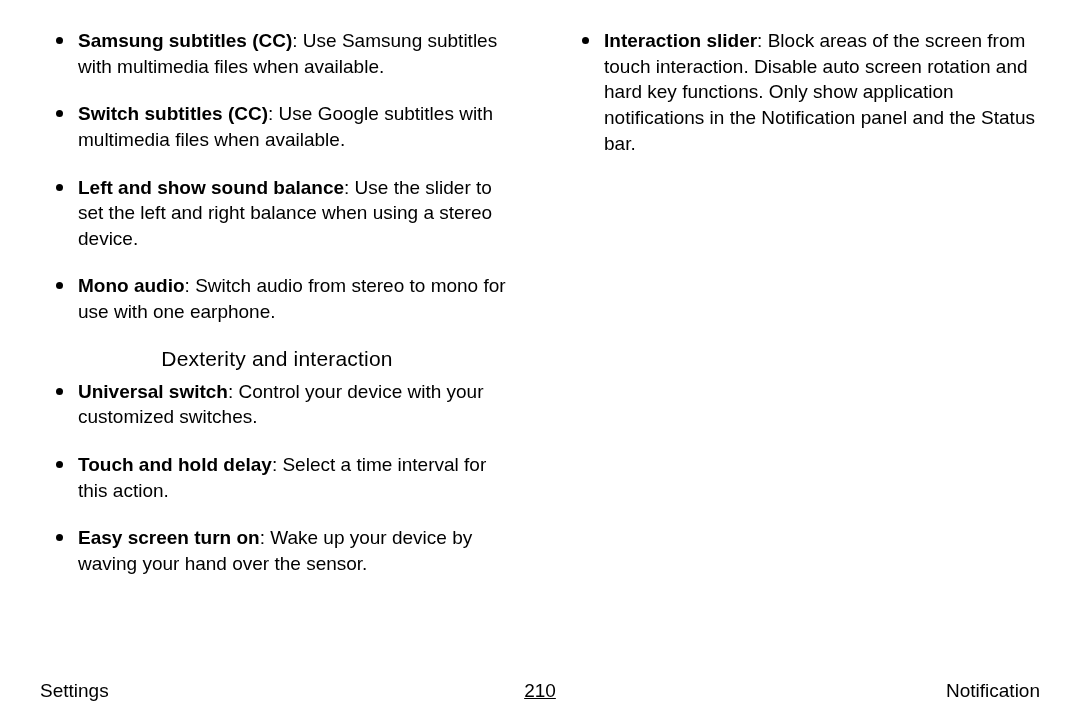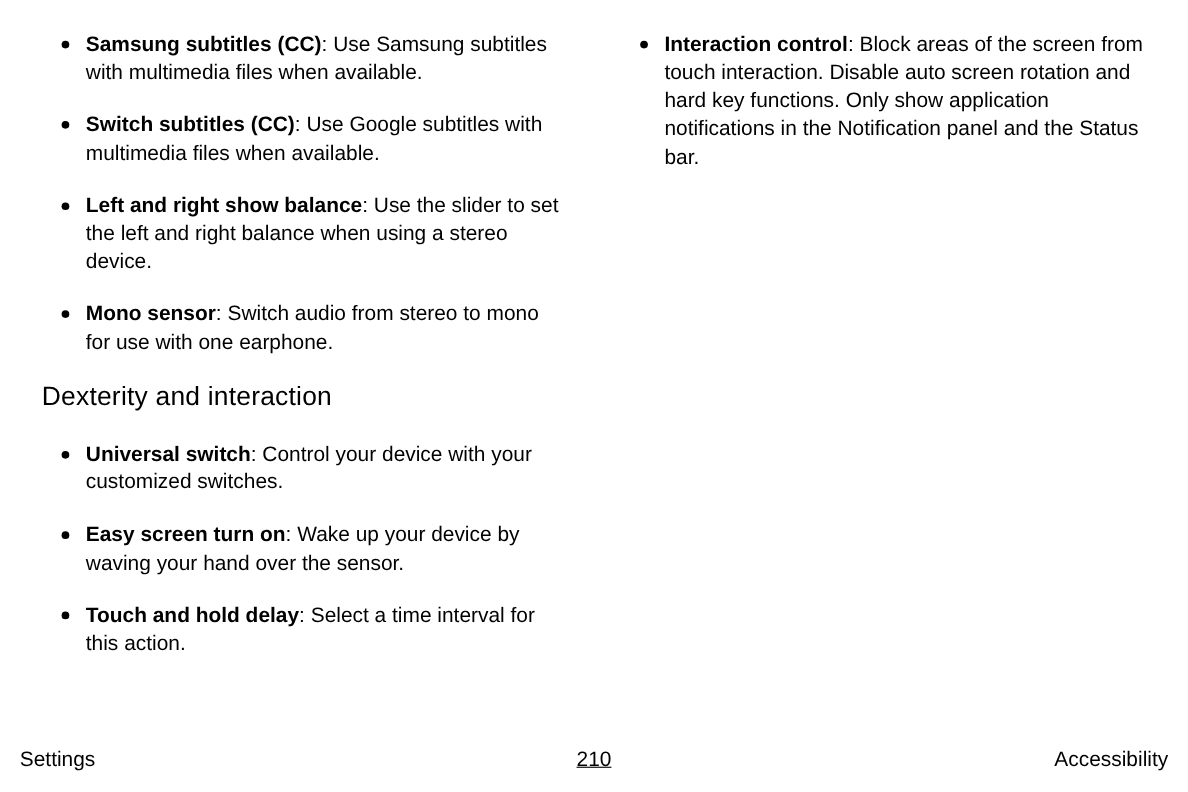--- a/index.html
+++ b/index.html
@@ -48,35 +48,36 @@
     top: 9px;
     width: 7px;
     height: 7px;
     background: #000;
     border-radius: 50%;
   }
   .term {
     font-weight: 700;
   }
   .subheading {
-    font-size: 24px;
+    font-size: 21px;
     font-weight: 400;
-    margin: 8px 0 26px 0;
+    margin: 8px 0 8px 0;
     font-family: Arial, Helvetica, sans-serif;
     letter-spacing: 0.2px;
+    text-align: center;
   }
   .footer {
     position: absolute;
     left: 0;
     right: 0;
     bottom: 18px;
     display: flex;
     justify-content: space-between;
     align-items: flex-end;
-    padding: 0 18px;
+    padding: 0 40px;
     font-size: 19px;
   }
   .footer .center {
     position: absolute;
     left: 50%;
     transform: translateX(-50%);
     text-decoration: underline;
   }
 </style>
 </head>
@@ -88,51 +89,51 @@
 
     <div class="col">
       <ul class="bullets">
         <li>
           <span class="term">Samsung subtitles (CC)</span><span>: Use Samsung subtitles with multimedia files when available.</span>
         </li>
         <li>
           <span class="term">Switch subtitles (CC)</span><span>: Use Google subtitles with multimedia files when available.</span>
         </li>
         <li>
-          <span class="term">Left and right show balance</span><span>: Use the slider to set the left and right balance when using a stereo device.</span>
+          <span class="term">Left and show sound balance</span><span>: Use the slider to set the left and right balance when using a stereo device.</span>
         </li>
         <li>
-          <span class="term">Mono sensor</span><span>: Switch audio from stereo to mono for use with one earphone.</span>
+          <span class="term">Mono audio</span><span>: Switch audio from stereo to mono for use with one earphone.</span>
         </li>
       </ul>
 
       <div class="subheading">Dexterity and interaction</div>
 
       <ul class="bullets">
         <li>
           <span class="term">Universal switch</span><span>: Control your device with your customized switches.</span>
         </li>
         <li>
-          <span class="term">Easy screen turn on</span><span>: Wake up your device by waving your hand over the sensor.</span>
+          <span class="term">Touch and hold delay</span><span>: Select a time interval for this action.</span>
         </li>
         <li>
-          <span class="term">Touch and hold delay</span><span>: Select a time interval for this action.</span>
+          <span class="term">Easy screen turn on</span><span>: Wake up your device by waving your hand over the sensor.</span>
         </li>
       </ul>
     </div>
 
     <div class="col">
       <ul class="bullets">
         <li>
-          <span class="term">Interaction control</span><span>: Block areas of the screen from touch interaction. Disable auto screen rotation and hard key functions. Only show application notifications in the Notification panel and the Status bar.</span>
+          <span class="term">Interaction slider</span><span>: Block areas of the screen from touch interaction. Disable auto screen rotation and hard key functions. Only show application notifications in the Notification panel and the Status bar.</span>
         </li>
       </ul>
     </div>
 
   </div>
 
   <div class="footer">
     <span>Settings</span>
     <span class="center">210</span>
-    <span>Accessibility</span>
+    <span>Notification</span>
   </div>
 
 </div>
 
 </body></html>

